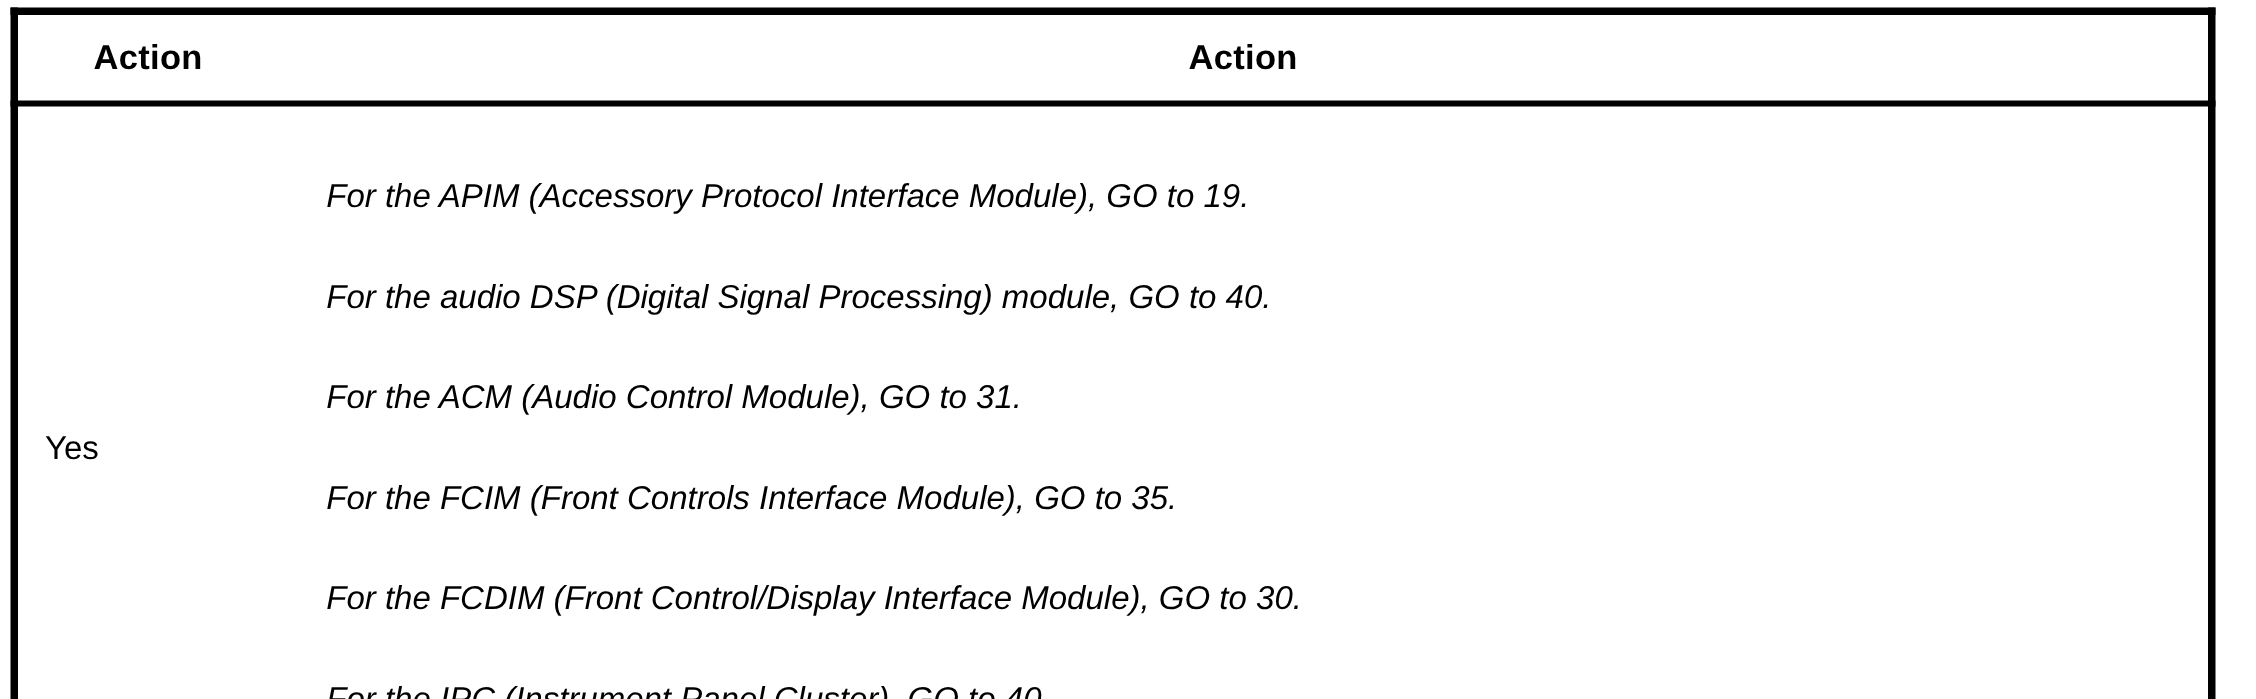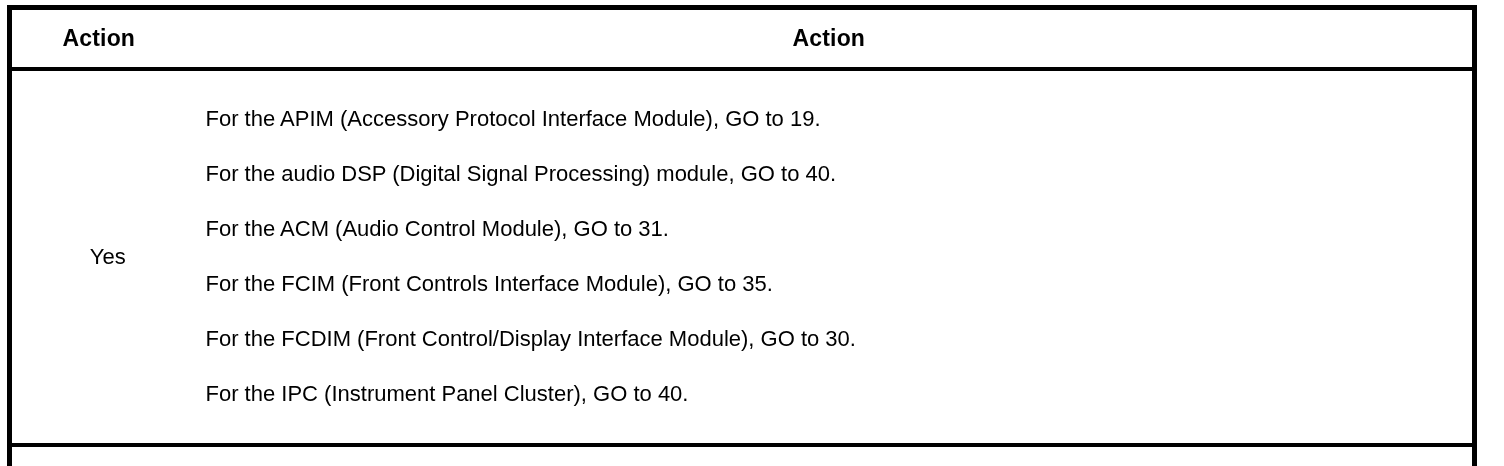--- a/index.html
+++ b/index.html
@@ -86,37 +86,38 @@
     padding: 0 0 0 18px;
   }
   .row-yes .cell-action {
     padding: 20px 0 22px 0;
   }
 
   .result-label {
     display: block;
     font-size: 22px;
     line-height: 1;
-    text-align: center;
+    text-align: left;
   }
 
   .action-list {
     list-style: none;
     margin: 0;
     padding: 0;
   }
   .action-list li {
-    margin: 0;
+    margin: 12px;
     padding: 0 16px 0 20px;
     font-size: 22px;
     line-height: 1;
     height: 55px;
     display: flex;
     align-items: center;
     white-space: nowrap;
+    font-style: italic;
   }
 
   
   .row-no .cell-result {
     vertical-align: middle;
     padding: 0 0 0 18px;
     height: 60px;
   }
   .row-no .cell-action {
     vertical-align: middle;

